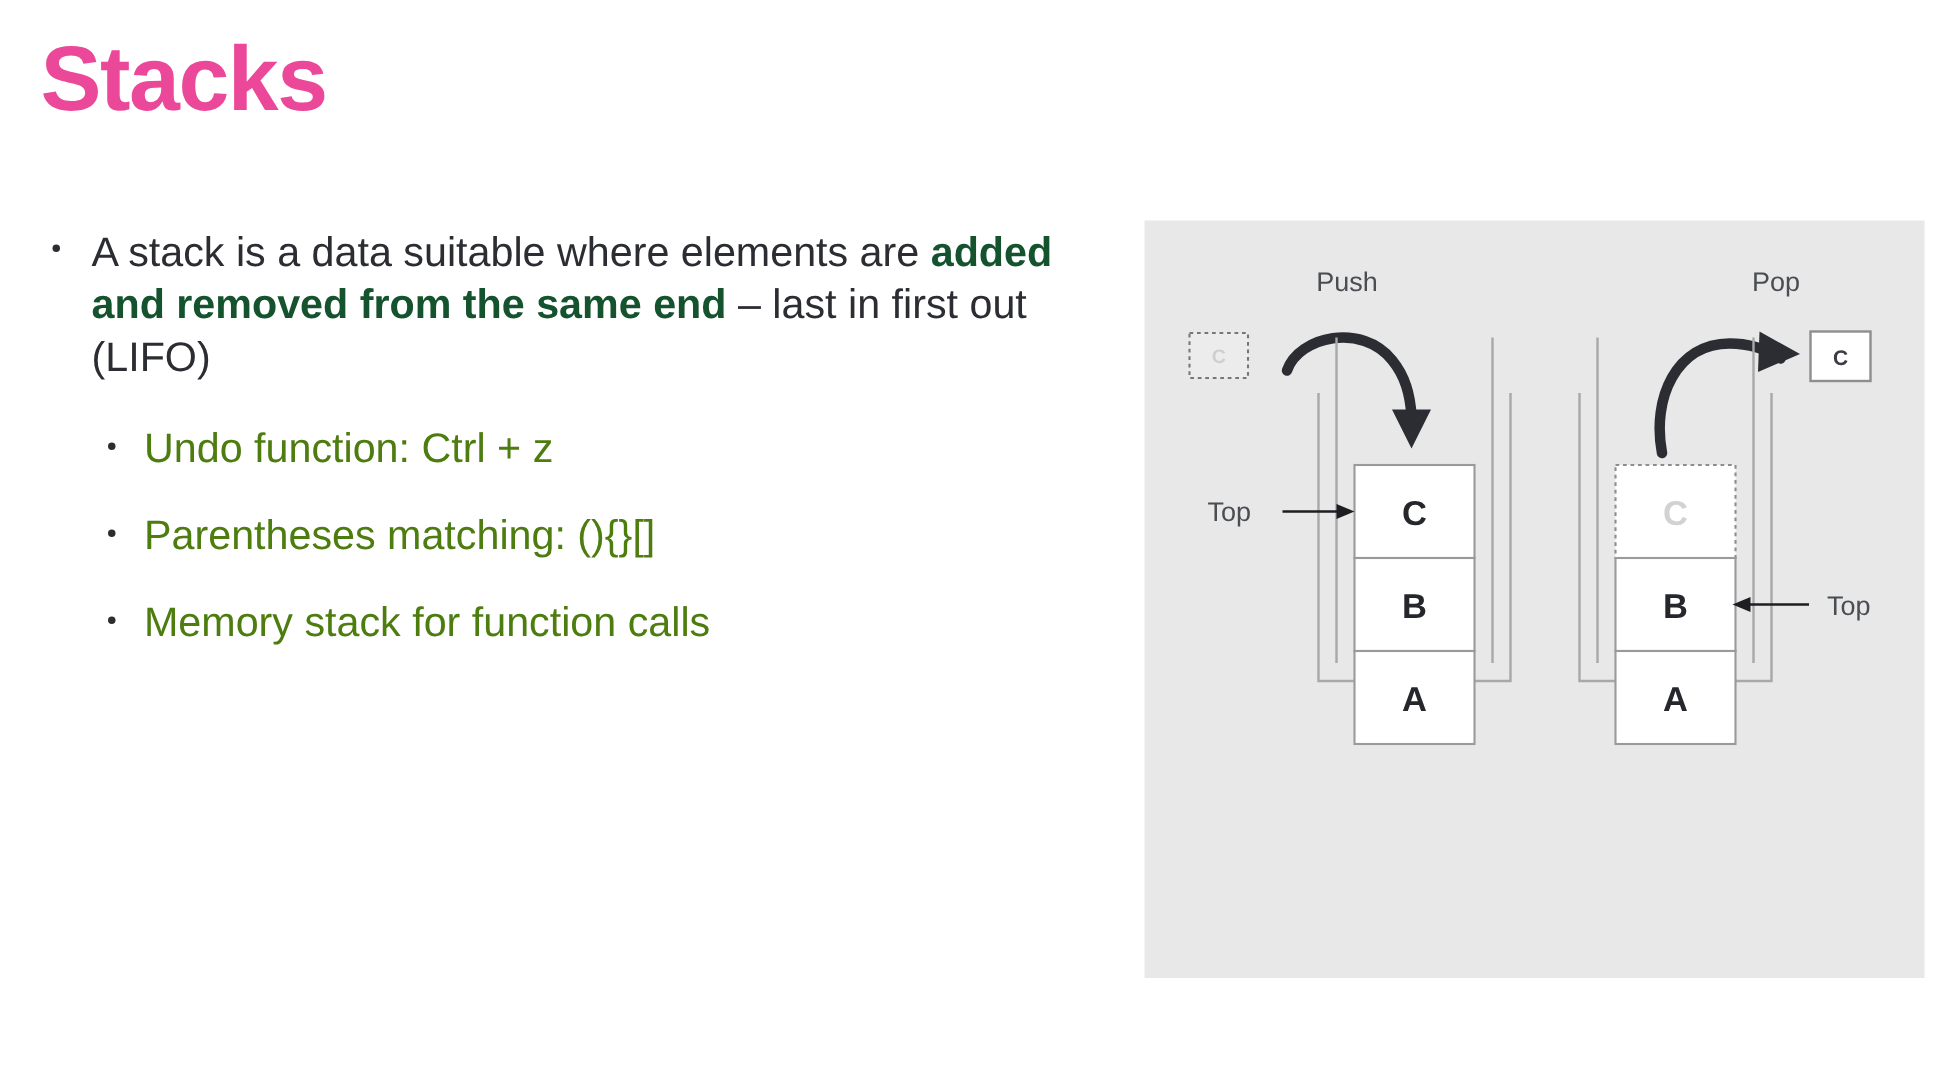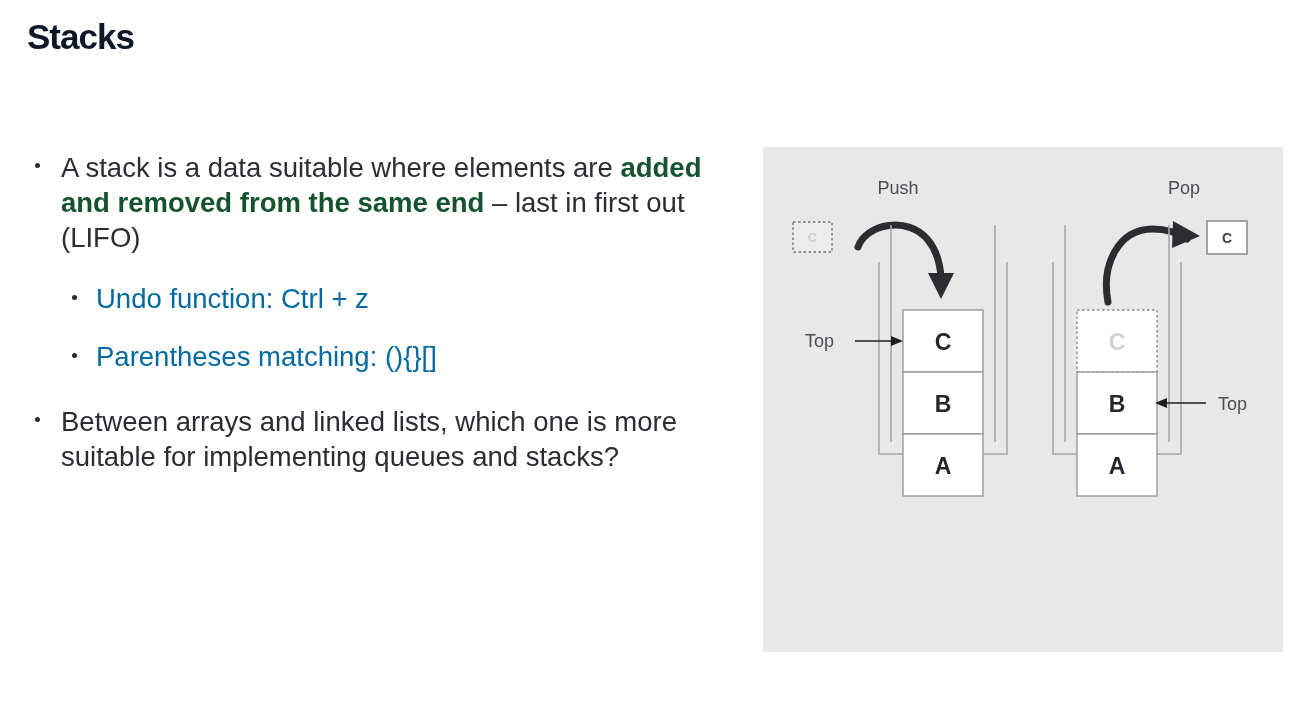--- a/index.html
+++ b/index.html
@@ -14,24 +14,24 @@
     color: #25272c;
     overflow: hidden;
     position: relative;
   }
 
   
   #slide-title {
     position: absolute;
     left: 27px;
     top: 16px;
-    font-size: 35px;
+    font-size: 61px;
     font-weight: bold;
     letter-spacing: -1px;
-    color: #0f172a;
+    color: #ec4899;
     line-height: 1.2;
   }
 
   
   #content-column {
     position: absolute;
     left: 30px;
     top: 150px;
     width: 680px;
   }
@@ -58,21 +58,21 @@
     height: 5px;
     border-radius: 50%;
     background: #2b2d33;
   }
 
   .sub-bullet-row {
     position: relative;
     padding-left: 66px;
     font-size: 27.5px;
     line-height: 35px;
-    color: #0369a1;
+    color: #4d7c0f;
     margin-bottom: 23px;
   }
   .sub-bullet-row:last-child { margin-bottom: 0; }
   .sub-bullet-row .dot {
     position: absolute;
     left: 42px;
     top: 14px;
     width: 5px;
     height: 5px;
     border-radius: 50%;
@@ -103,25 +103,23 @@
     <div class="bullet-row">
       <span class="dot"></span>
       <span id="definition-rich"><span>A stack is a data suitable where elements are </span><span class="hl">added and removed from the same end</span><span> – last in first out (LIFO)</span></span>
     </div>
   </div>
 
 
   <div class="bullet-block sub-group">
     <div class="sub-bullet-row"><span class="dot"></span>Undo function: Ctrl + z</div>
     <div class="sub-bullet-row"><span class="dot"></span>Parentheses matching: (){}[]</div>
+    <div class="sub-bullet-row"><span class="dot"></span>Memory stack for function calls</div>
   </div>
 
-  <div class="bullet-block" style="margin-top:30px;">
-    <div class="bullet-row"><span class="dot"></span>Between arrays and linked lists, which one is more suitable for implementing queues and stacks?</div>
-  </div>
 
 </div>
 
 <div id="diagram-panel">
   <svg id="diagram-svg" width="520" height="389" viewBox="0 0 520 389" xmlns="http://www.w3.org/2000/svg">
 
     <text x="135" y="47" font-family="Liberation Sans, sans-serif" font-size="18" fill="#4a4d52" text-anchor="middle">Push</text>
 
     <g>
       <rect x="30" y="75" width="39" height="30" fill="#ececec" stroke="#777" stroke-width="1.4" stroke-dasharray="2.5 2.5"></rect>

